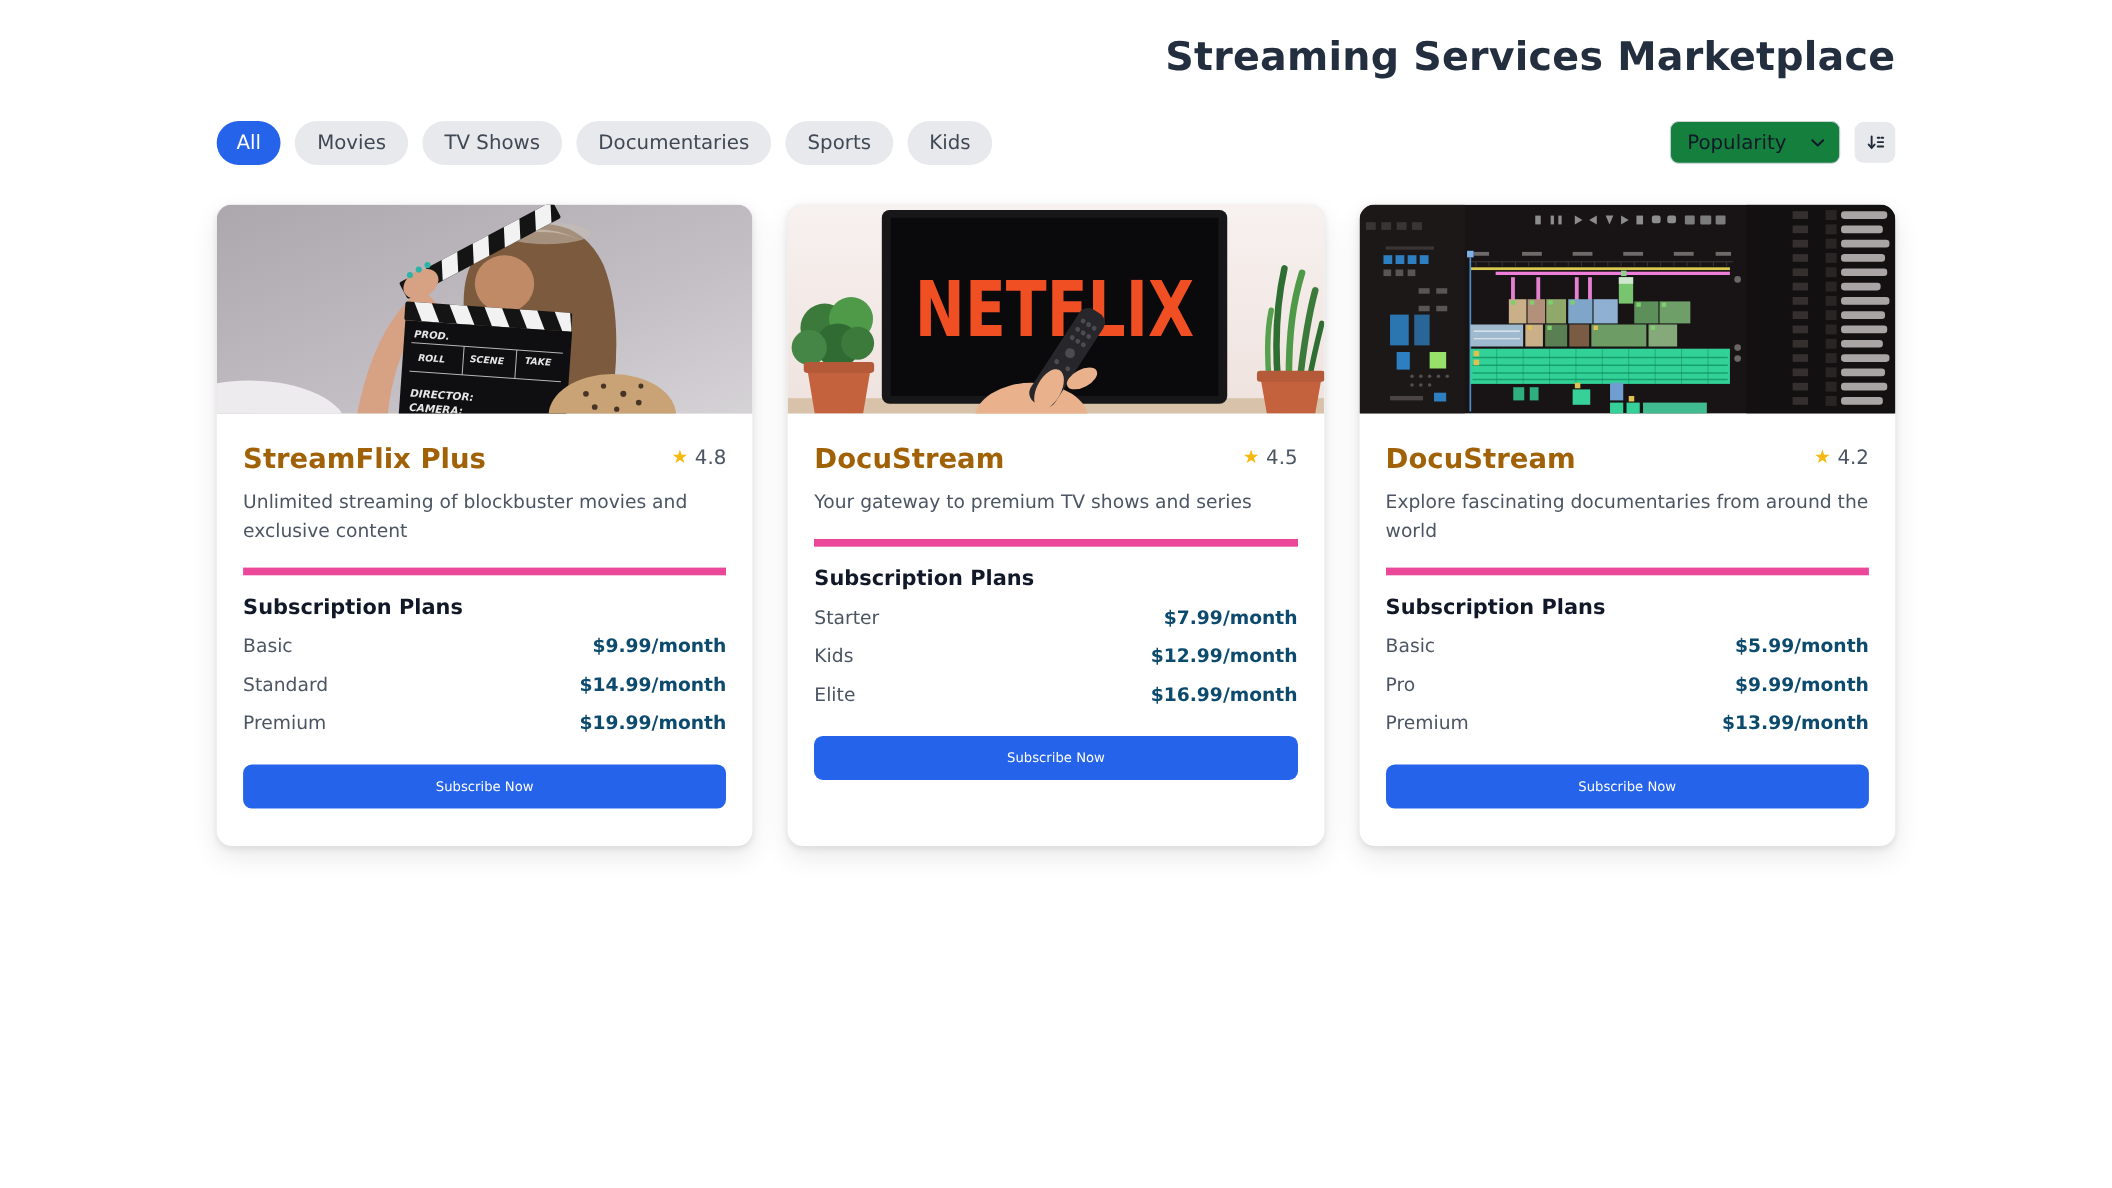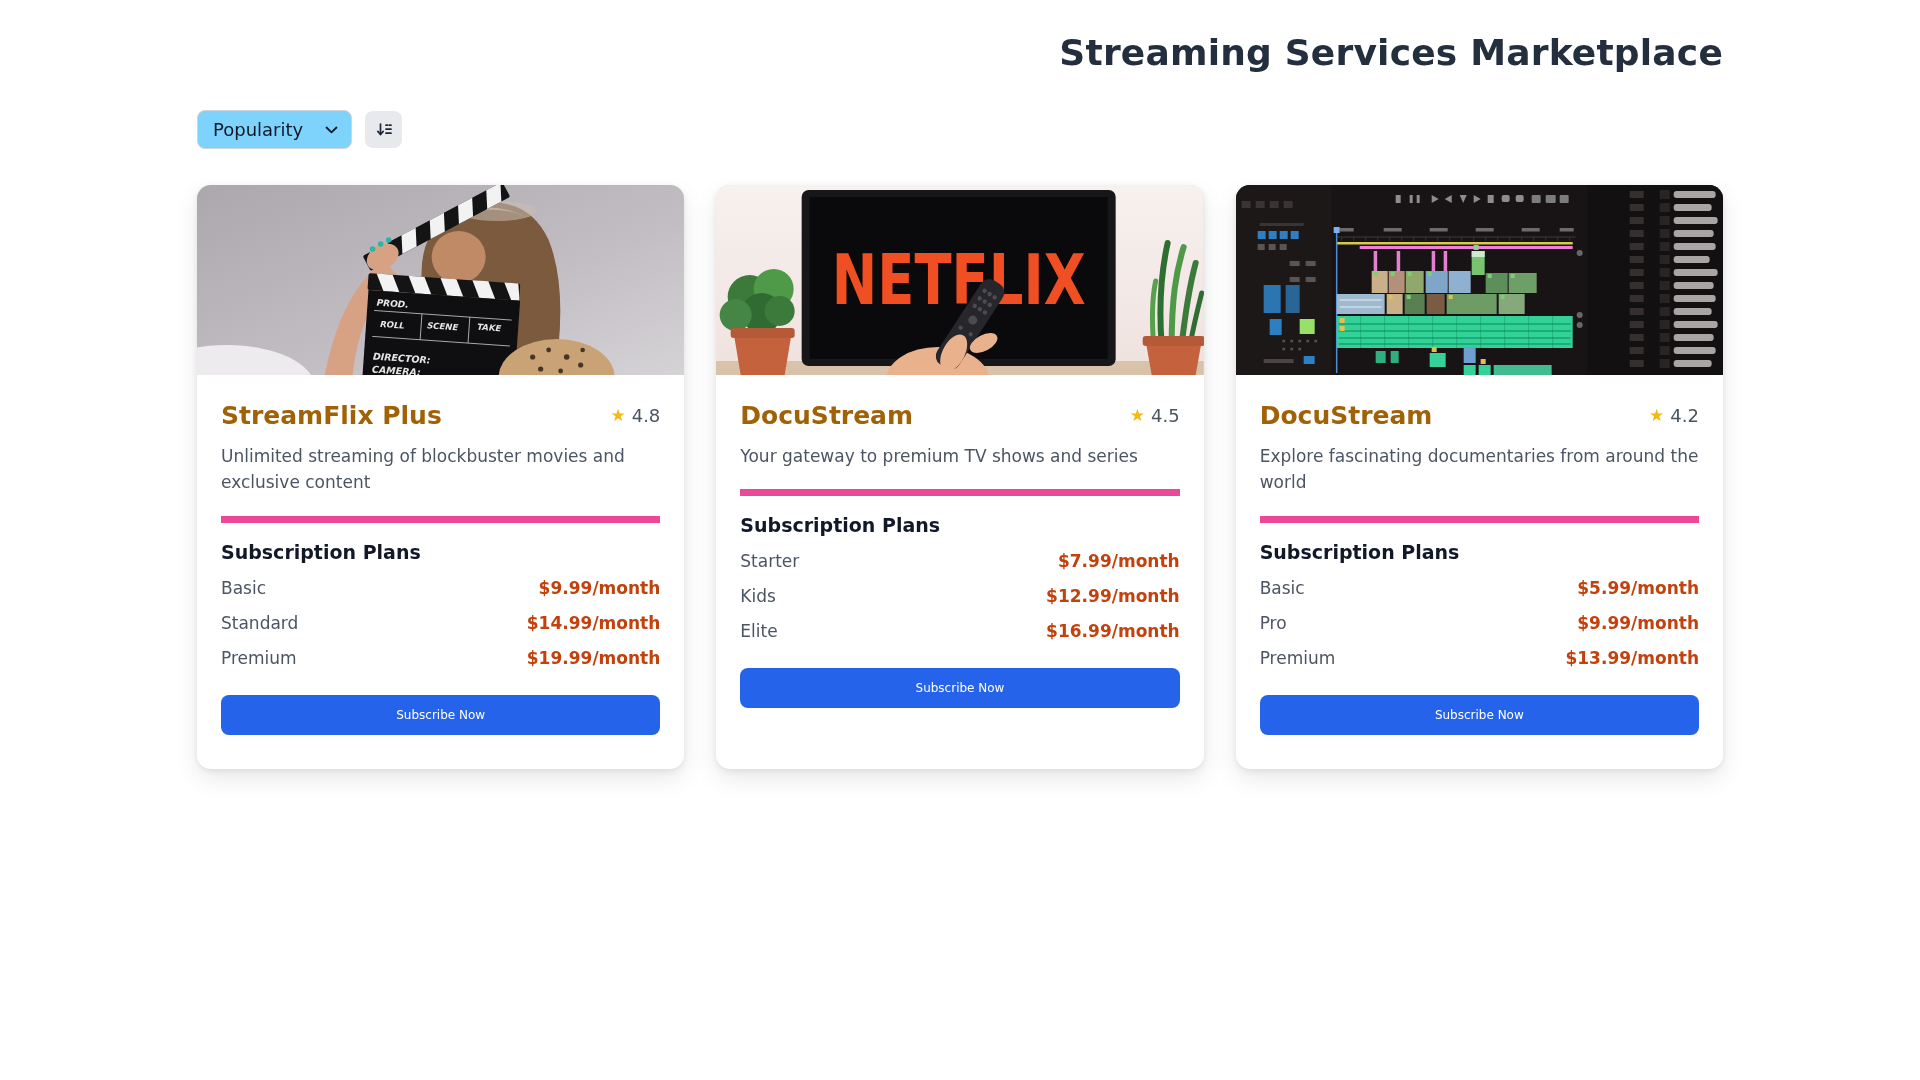--- a/index.html
+++ b/index.html
@@ -30,21 +30,21 @@
     padding: 9px 20px; border-radius: 9999px;
     background: #e7e9ec; color: #3f4854;
     line-height: 1.2;
   }
   .tab.active { background: #2563eb; color: #ffffff; padding: 9px 18px; }
 
   .sort-group { display: flex; align-items: center; gap: 13px; }
   .sort-select {
     display: flex; align-items: center; gap: 22px;
     border: 1px solid #cfd3da; border-radius: 8px;
-    background: #7dd3fc; padding: 8px 13px 8px 15px;
+    background: #15803d; padding: 8px 13px 8px 15px;
     font-size: 18px; color: #111827; cursor: pointer;
     font-family: inherit;
   }
   .sort-button {
     width: 37px; height: 37px; border: none; border-radius: 8px;
     background: #e7e9ec; cursor: pointer;
     display: flex; align-items: center; justify-content: center;
   }
 
   .cards {
@@ -63,37 +63,45 @@
   .card-title { margin: 0; font-size: 25px; font-weight: 700; color: #a16207; }
   .rating { display: flex; align-items: center; gap: 6px; font-size: 18px; color: #4a5462; padding-top: 4px; }
   .star { color: #f6b90f; font-size: 17px; line-height: 1; }
   .desc {
     margin: 13px 0 0; font-size: 17px; line-height: 1.55; color: #4b5563;
     padding-bottom: 20px; border-bottom: 7px solid #ec4899;
   }
   .plans-heading { margin: 18px 0 0; font-size: 19px; font-weight: 700; color: #111827; }
   .plan-row { display: flex; justify-content: space-between; align-items: baseline; margin-top: 15px; }
   .plan-name { font-size: 17px; color: #4b5563; }
-  .plan-price { font-size: 17px; font-weight: 700; color: #c2410c; }
+  .plan-price { font-size: 17px; font-weight: 700; color: #0c4a6e; }
   .cta {
     margin-top: 27px; width: 100%; height: 40px;
     border: none; border-radius: 8px;
     background: #2563eb; color: #fff;
     font-size: 12px; font-family: inherit; cursor: pointer;
   }
   .svg-label { font-family: "DejaVu Sans", "Liberation Sans", sans-serif; }
 </style>
 </head>
 <body>
 
 <div class="container">
 
   <h1 class="page-title">Streaming Services Marketplace</h1>
 
   <div class="toolbar">
+    <div class="tabs">
+      <button class="tab active">All</button>
+      <button class="tab">Movies</button>
+      <button class="tab">TV Shows</button>
+      <button class="tab">Documentaries</button>
+      <button class="tab">Sports</button>
+      <button class="tab">Kids</button>
+    </div>
     <div class="sort-group">
       <div class="sort-select">
         <span>Popularity</span>
         <span style="display:flex;">
           <svg width="13" height="8" viewBox="0 0 13 8">
               <polyline points="1.5,1.5 6.5,6.3 11.5,1.5" fill="none" stroke="#111827" stroke-width="1.8" stroke-linecap="round" stroke-linejoin="round"></polyline>
             </svg>
         </span>
       </div>
       <button class="sort-button">

